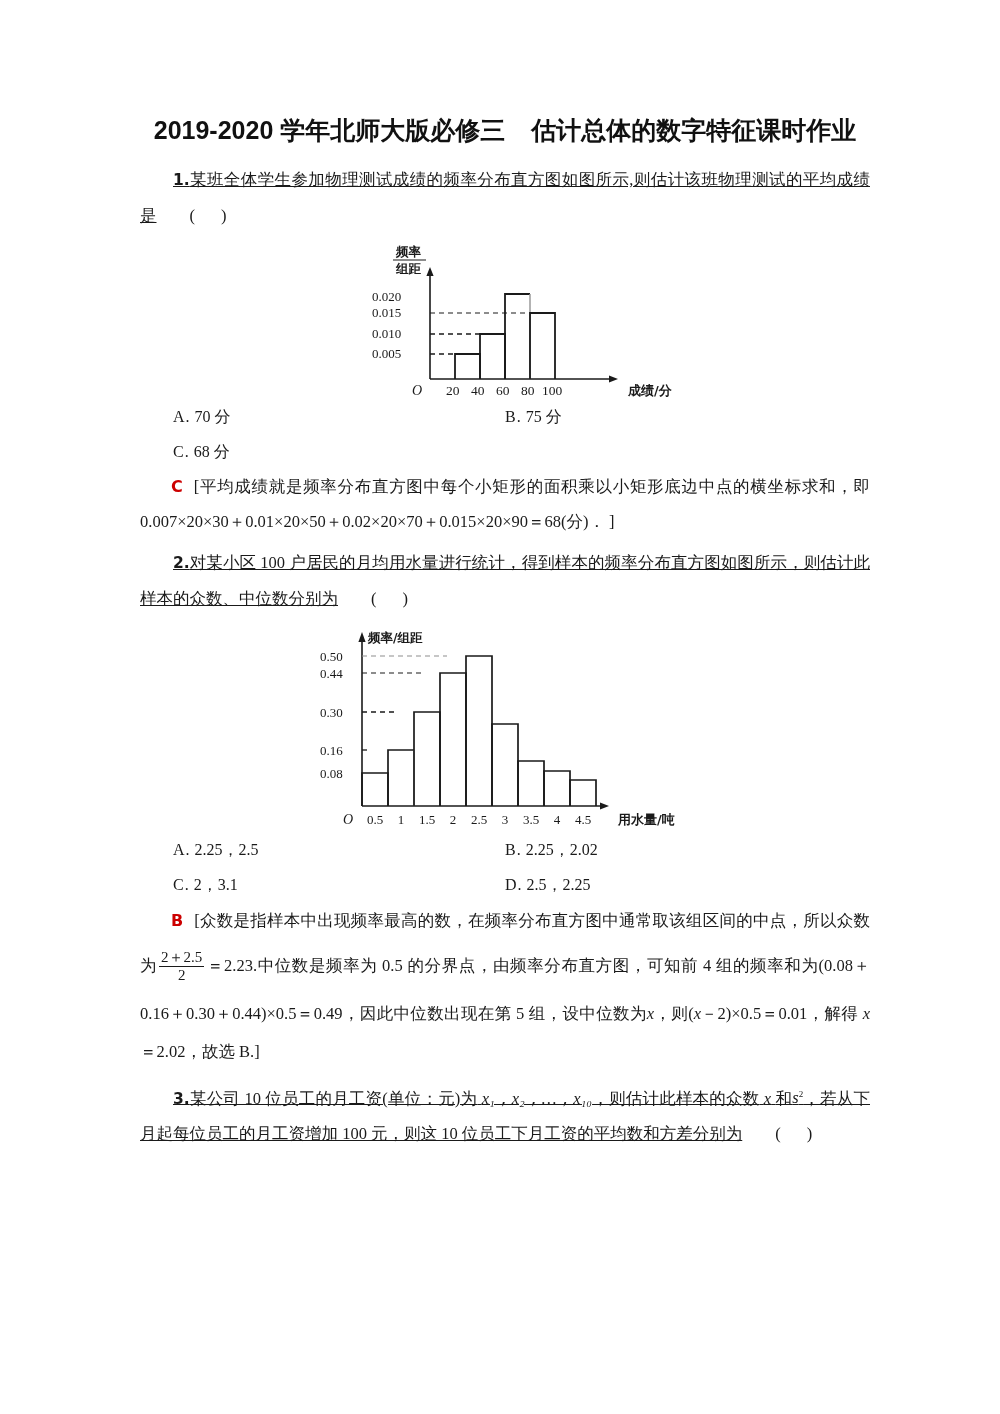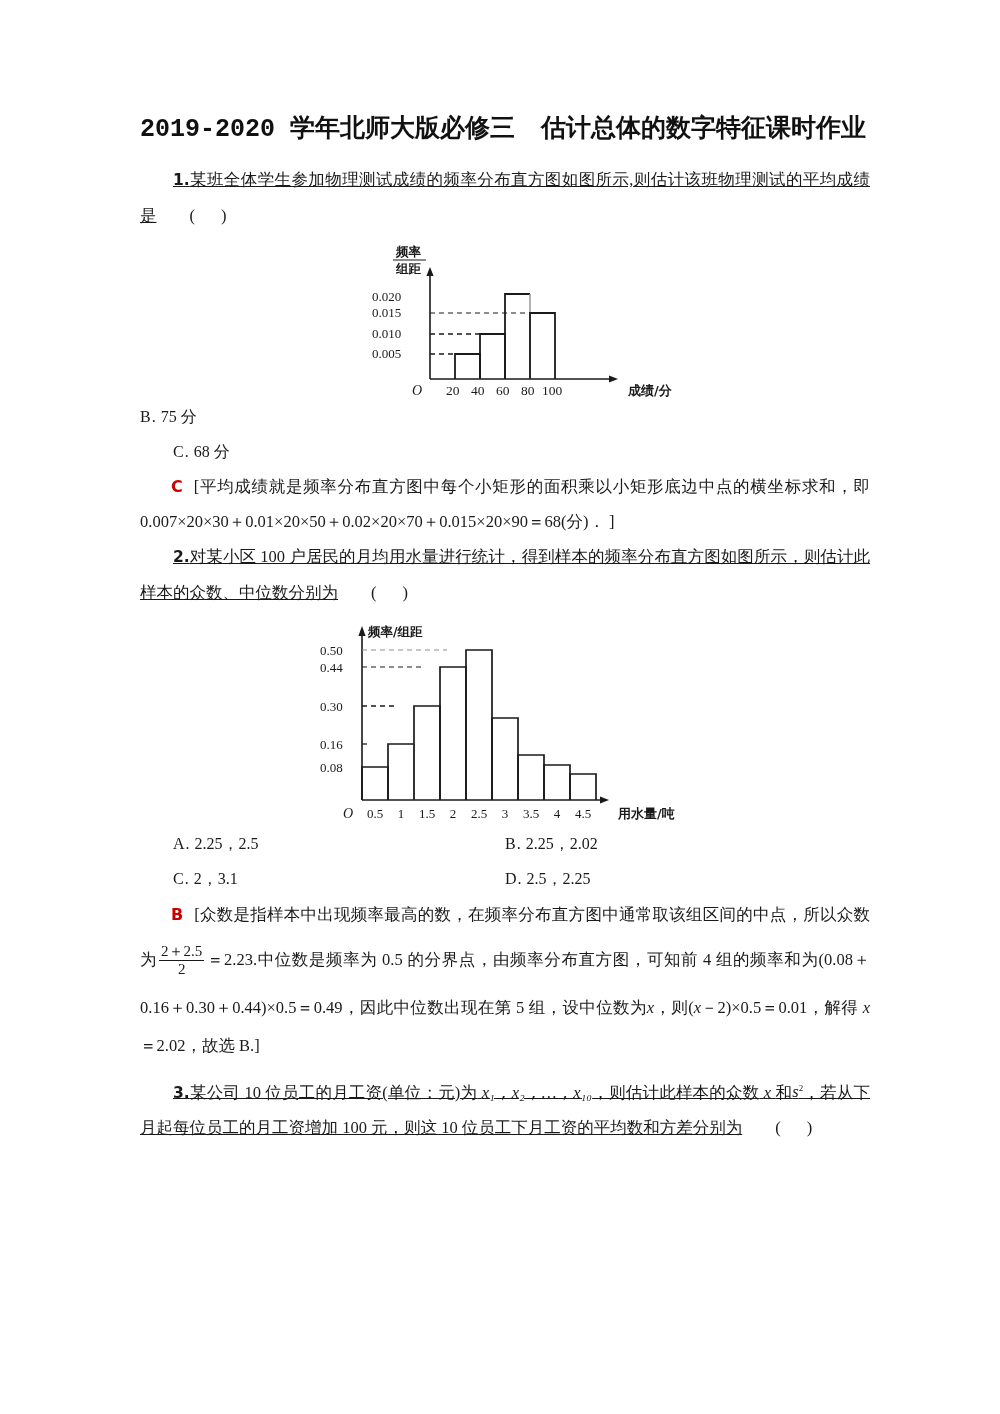--- a/index.html
+++ b/index.html
@@ -25,29 +25,30 @@
   }
   .content {
     position: absolute;
     left: 140px;
     top: 108px;
     width: 730px;
   }
 
   
   .doc-title {
-    font-family: Liberation Mono, monospace;
+    font-family: Liberation Sans, sans-serif;
     font-weight: bold;
     font-size: 25px;
     line-height: 44px;
     color: #111;
     letter-spacing: 0px;
     margin: 0 0 10px 0;
     padding-left: 58px;
     text-indent: -58px;
+    text-align: center;
   }
   .doc-title .gap { display:inline-block; width: 26px; }
 
   
   .para {
     font-size: 16.5px;
     line-height: 35px;
     text-align: justify;
     text-justify: inter-ideograph;
     margin: 0;
@@ -170,32 +171,34 @@
         <text x="356" y="158" font-size="13.5">60</text>
         <text x="381" y="158" font-size="13.5">80</text>
         <text x="402" y="158" font-size="13.5">100</text>
 
         <text class="cjk" x="488" y="158" font-size="13">成绩/分</text>
       </svg>
     </div>
 
     <div class="options">
       <div class="opt-row">
+        <div class="opt-cell"><span class="opt-label">A.</span>
+          <span>70 分</span></div>
         <div class="opt-cell b"><span class="opt-label">B.</span>
           <span>75 分</span></div>
       </div>
       <div class="opt-row">
         <div class="opt-cell"><span class="opt-label">C.</span>
           <span>68 分</span></div>
       </div>
     </div>
 
     <p class="expl"><span class="ans-letter">C</span><span>[平均成绩就是频率分布直方图中每个小矩形的面积乘以小矩形底边中点的横坐标求和，即 0.007×20×30＋0.01×20×50＋0.02×20×70＋0.015×20×90＝68(分)． ]</span></p>
 
-    <p class="para q-para" style=""><span class="qnum">2.</span><span>对某小区 100 户居民的月均用水量进行统计，得到样本的频率分布直方图如图所示，则估计此样本的众数、中位数分别为</span><span class="blank-paren"><i></i></span></p>
+    <p class="para q-para" style="margin-top:6px;"><span class="qnum">2.</span><span>对某小区 100 户居民的月均用水量进行统计，得到样本的频率分布直方图如图所示，则估计此样本的众数、中位数分别为</span><span class="blank-paren"><i></i></span></p>
 
     <div class="figure" style="height:212px; margin:2px 0 2px 0;">
       <svg width="730" height="212" viewBox="0 0 730 212">
 
         <text class="cjk" x="228" y="24" font-size="12.5">频率/组距</text>
 
         <line x1="222" y1="24" x2="222" y2="188" stroke="#1a1a1a" stroke-width="1.6"></line>
         <polygon points="222,14 218.4,24 225.6,24" fill="#1a1a1a"></polygon>
 
         <line x1="222" y1="188" x2="460" y2="188" stroke="#1a1a1a" stroke-width="1.6"></line>

